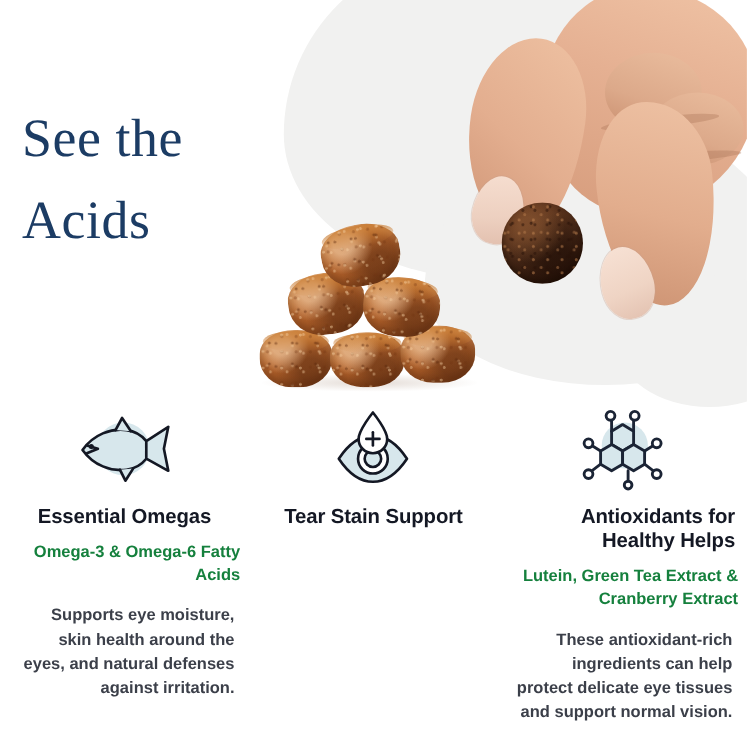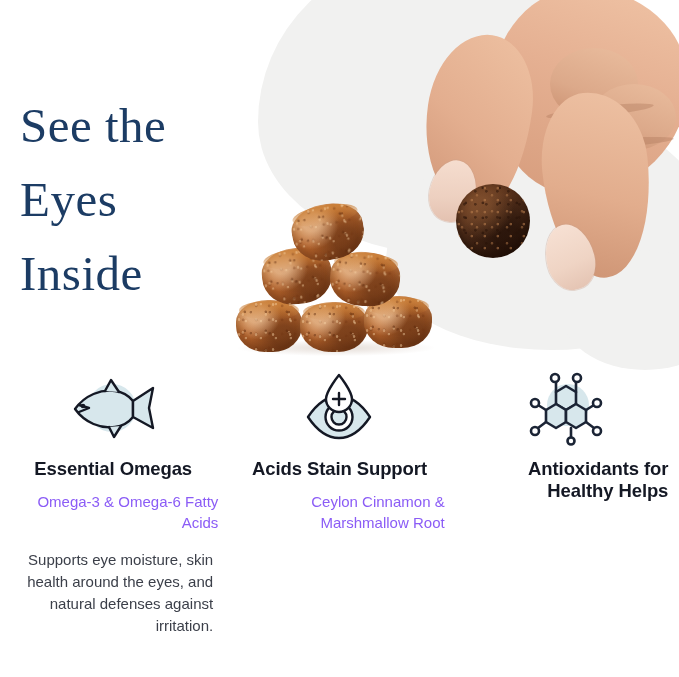--- a/index.html
+++ b/index.html
@@ -237,48 +237,47 @@
     font-size: 18.5px;
     font-weight: 700;
     color: #141824;
     line-height: 22px;
     letter-spacing: -0.1px;
     margin: 0 0 11px 0;
     max-width: 205px;
   }
   .feat-sub {
     font-size: 15px;
-    font-weight: 400;
-    color: #8b5cf6;
+    font-weight: 700;
+    color: #15803d;
     line-height: 21px;
     margin: 0 0 16px 0;
     max-width: 216px;
   }
   .feat-desc {
     font-size: 15px;
-    font-weight: 400;
+    font-weight: 700;
     color: #3b3f49;
     line-height: 22px;
     margin: 0;
     max-width: 200px;
   }
 </style>
 </head>
 <body>
 
 <div id="hero">
 
   <div class="blob blob-main"></div>
   <div class="blob blob-tail"></div>
   <div class="blob blob-tail2"></div>
 
   <h1 id="headline">
     <span class="hl-line">See the</span>
-    <span class="hl-line">Eyes</span>
-    <span class="hl-line">Inside</span>
+    <span class="hl-line">Acids</span>
   </h1>
 
   <div id="product">
     <div class="stack-shadow"></div>
     <div class="chew c1">
         <span class="rim"></span>
       </div>
     <div class="chew c2">
         <span class="rim"></span>
       </div>
@@ -341,22 +340,21 @@
                    C64 60 53 66 43 66 C33 66 22 60 12 45 Z" fill="#d7e7ec"></path>
           <circle cx="43" cy="45" r="13.5" fill="#ffffff"></circle>
           <circle cx="43" cy="45" r="7.5" fill="#d7e7ec"></circle>
           <path d="M43 3 C43 3 30 19 30 27 C30 34.2 35.8 40 43 40
                    C50.2 40 56 34.2 56 27 C56 19 43 3 43 3 Z" fill="#ffffff"></path>
           <path d="M43 21 L43 33"></path>
           <path d="M37 27 L49 27"></path>
         </g>
       </svg>
     </div>
-    <div class="feat-title">Acids Stain Support</div>
-    <div class="feat-sub">Ceylon Cinnamon &amp; Marshmallow Root</div>
+    <div class="feat-title">Tear Stain Support</div>
   </div>
 
   <div class="col">
     <div class="icon-wrap">
       <svg width="80" height="72" viewBox="0 0 80 72">
         <circle cx="42" cy="33" r="21" fill="#d7e7ec"></circle>
         <g fill="#d7e7ec" stroke="#1b2435" stroke-width="2.6" stroke-linejoin="round" stroke-linecap="round">
           <path d="M30 20 L40 14 L50 20 L50 32 L40 38 L30 32 Z"></path>
           <path d="M30 32 L40 38 L40 50 L30 56 L20 50 L20 38 Z"></path>
           <path d="M50 32 L60 38 L60 50 L50 56 L40 50 L40 38 Z"></path>
@@ -373,15 +371,17 @@
           <circle cx="51" cy="6" r="4"></circle>
           <circle cx="9" cy="31" r="4"></circle>
           <circle cx="9" cy="59" r="4"></circle>
           <circle cx="71" cy="31" r="4"></circle>
           <circle cx="71" cy="59" r="4"></circle>
           <circle cx="45" cy="69" r="3.5"></circle>
         </g>
       </svg>
     </div>
     <div class="feat-title">Antioxidants for Healthy Helps</div>
+    <div class="feat-sub">Lutein, Green Tea Extract &amp; Cranberry Extract</div>
+    <div class="feat-desc">These antioxidant-rich ingredients can help protect delicate eye tissues and support normal vision.</div>
   </div>
 
 </div>
 
 </body></html>

